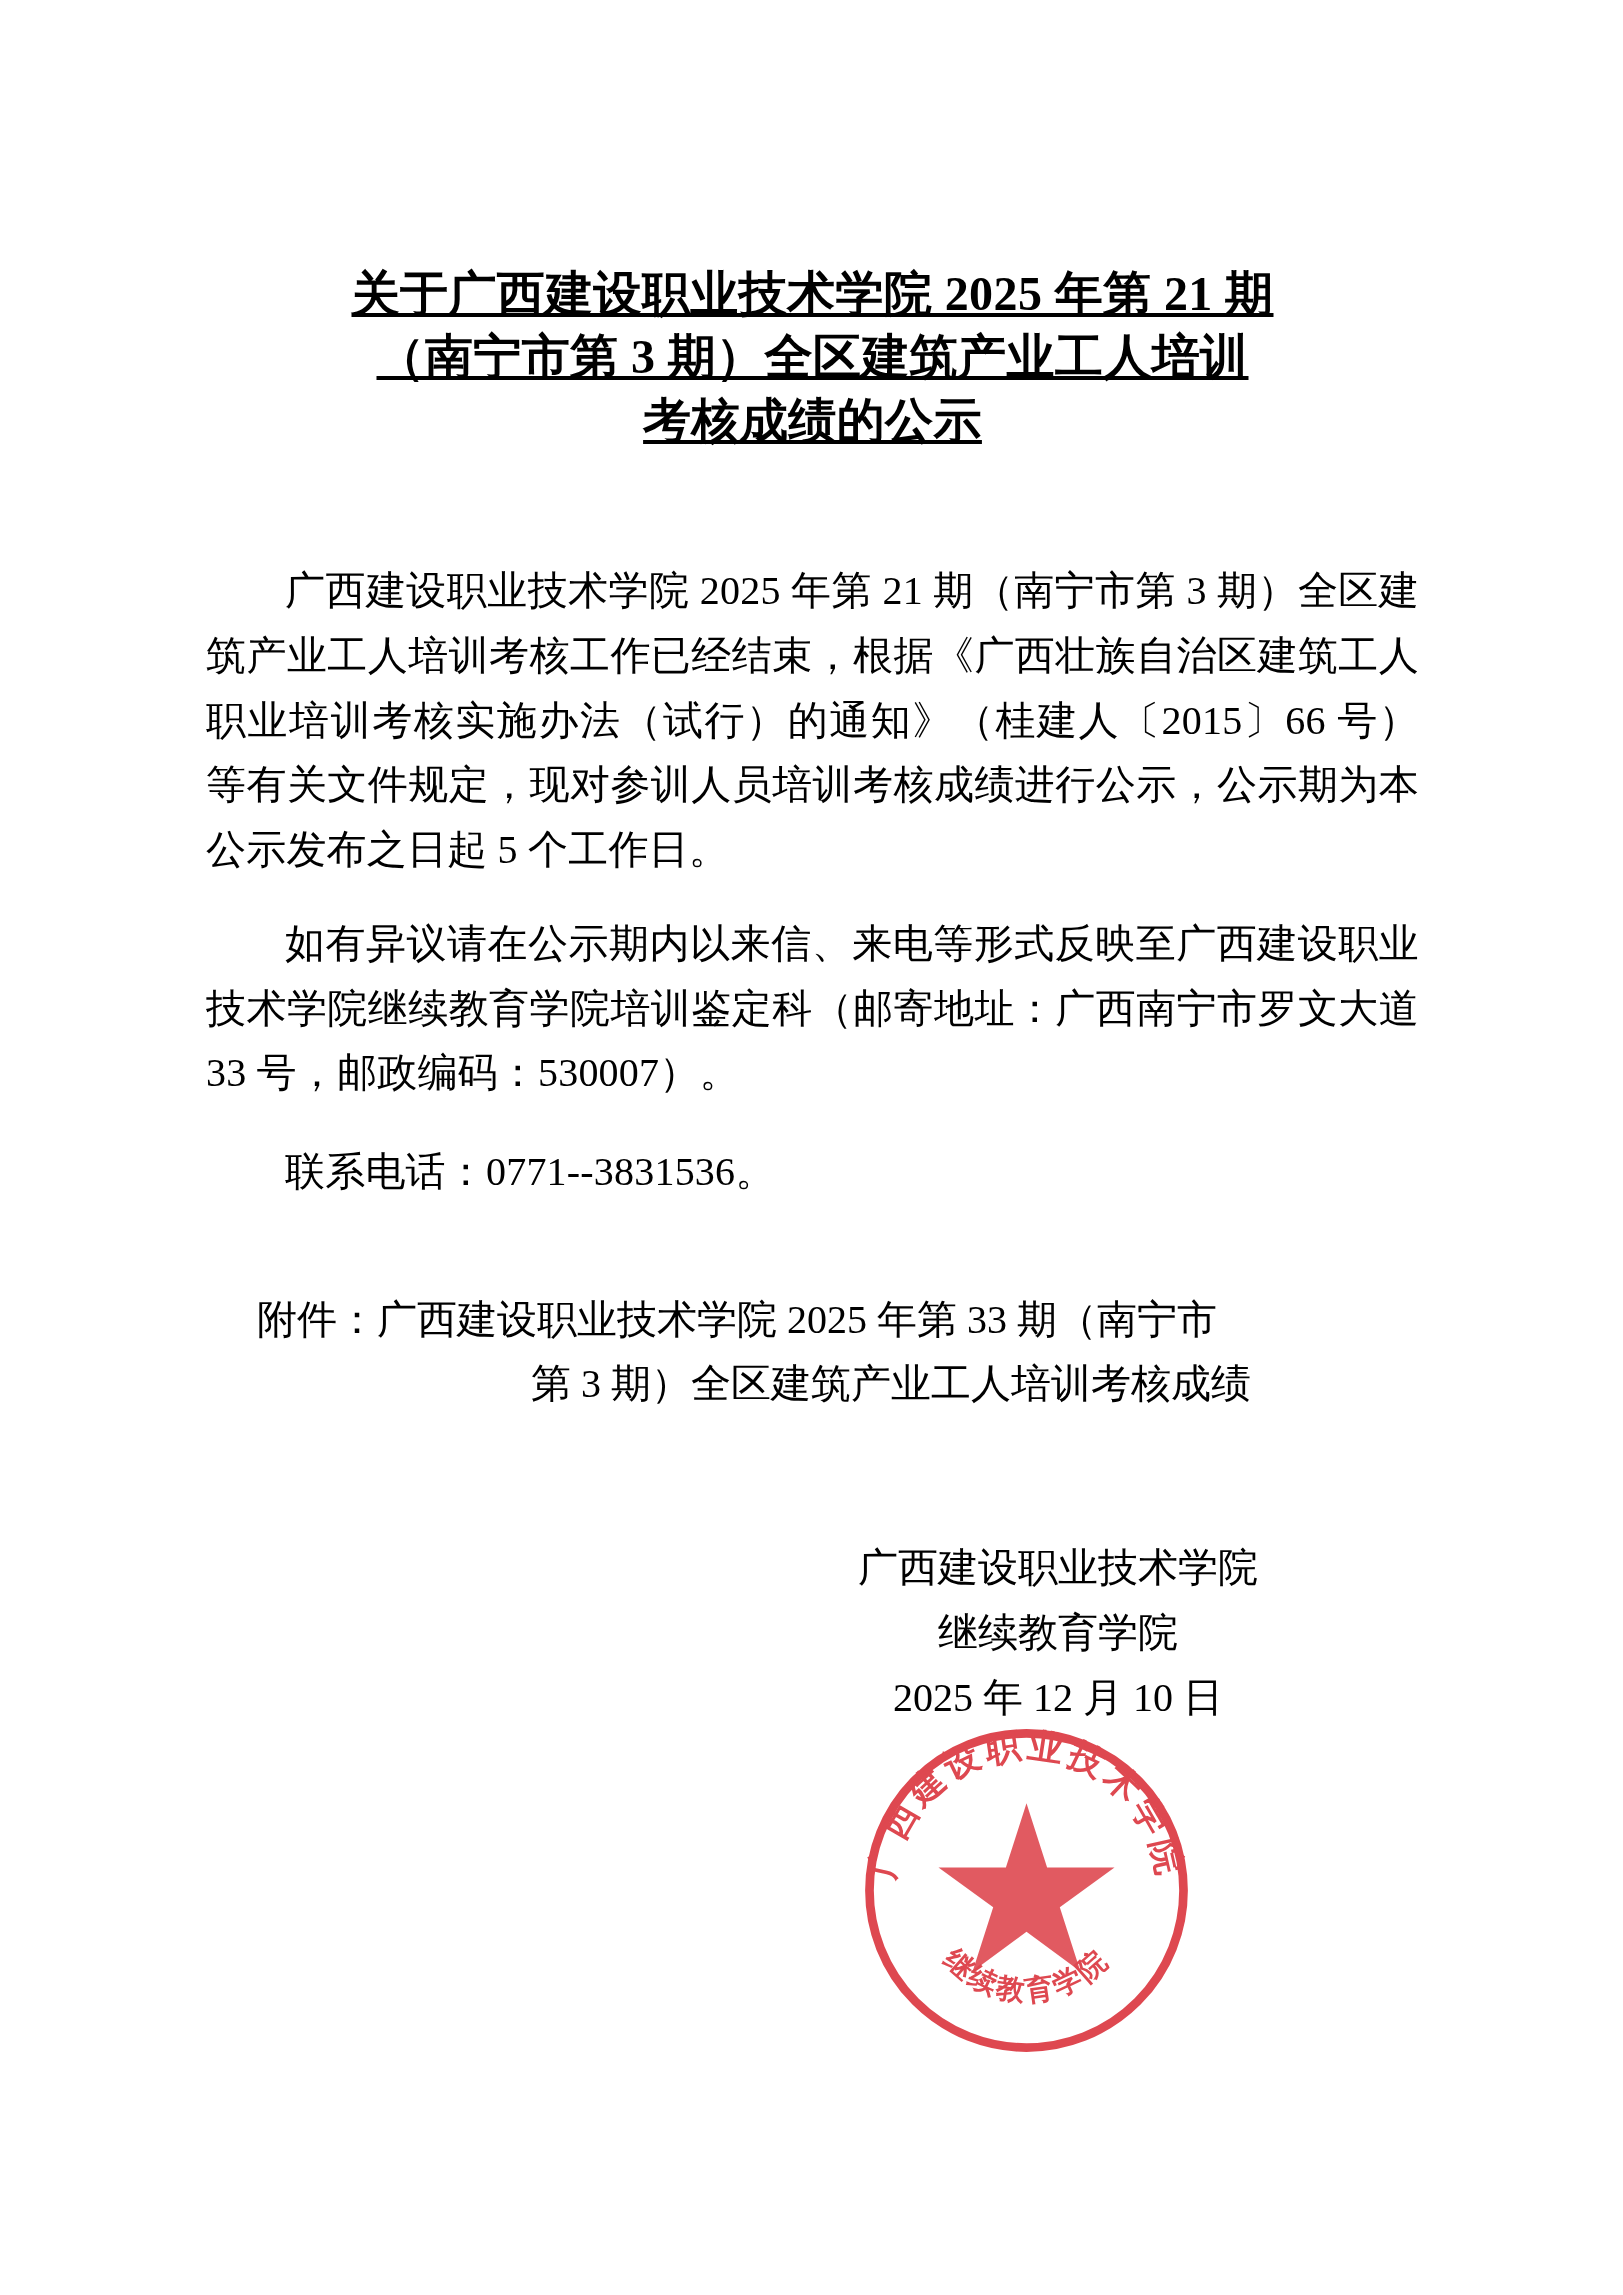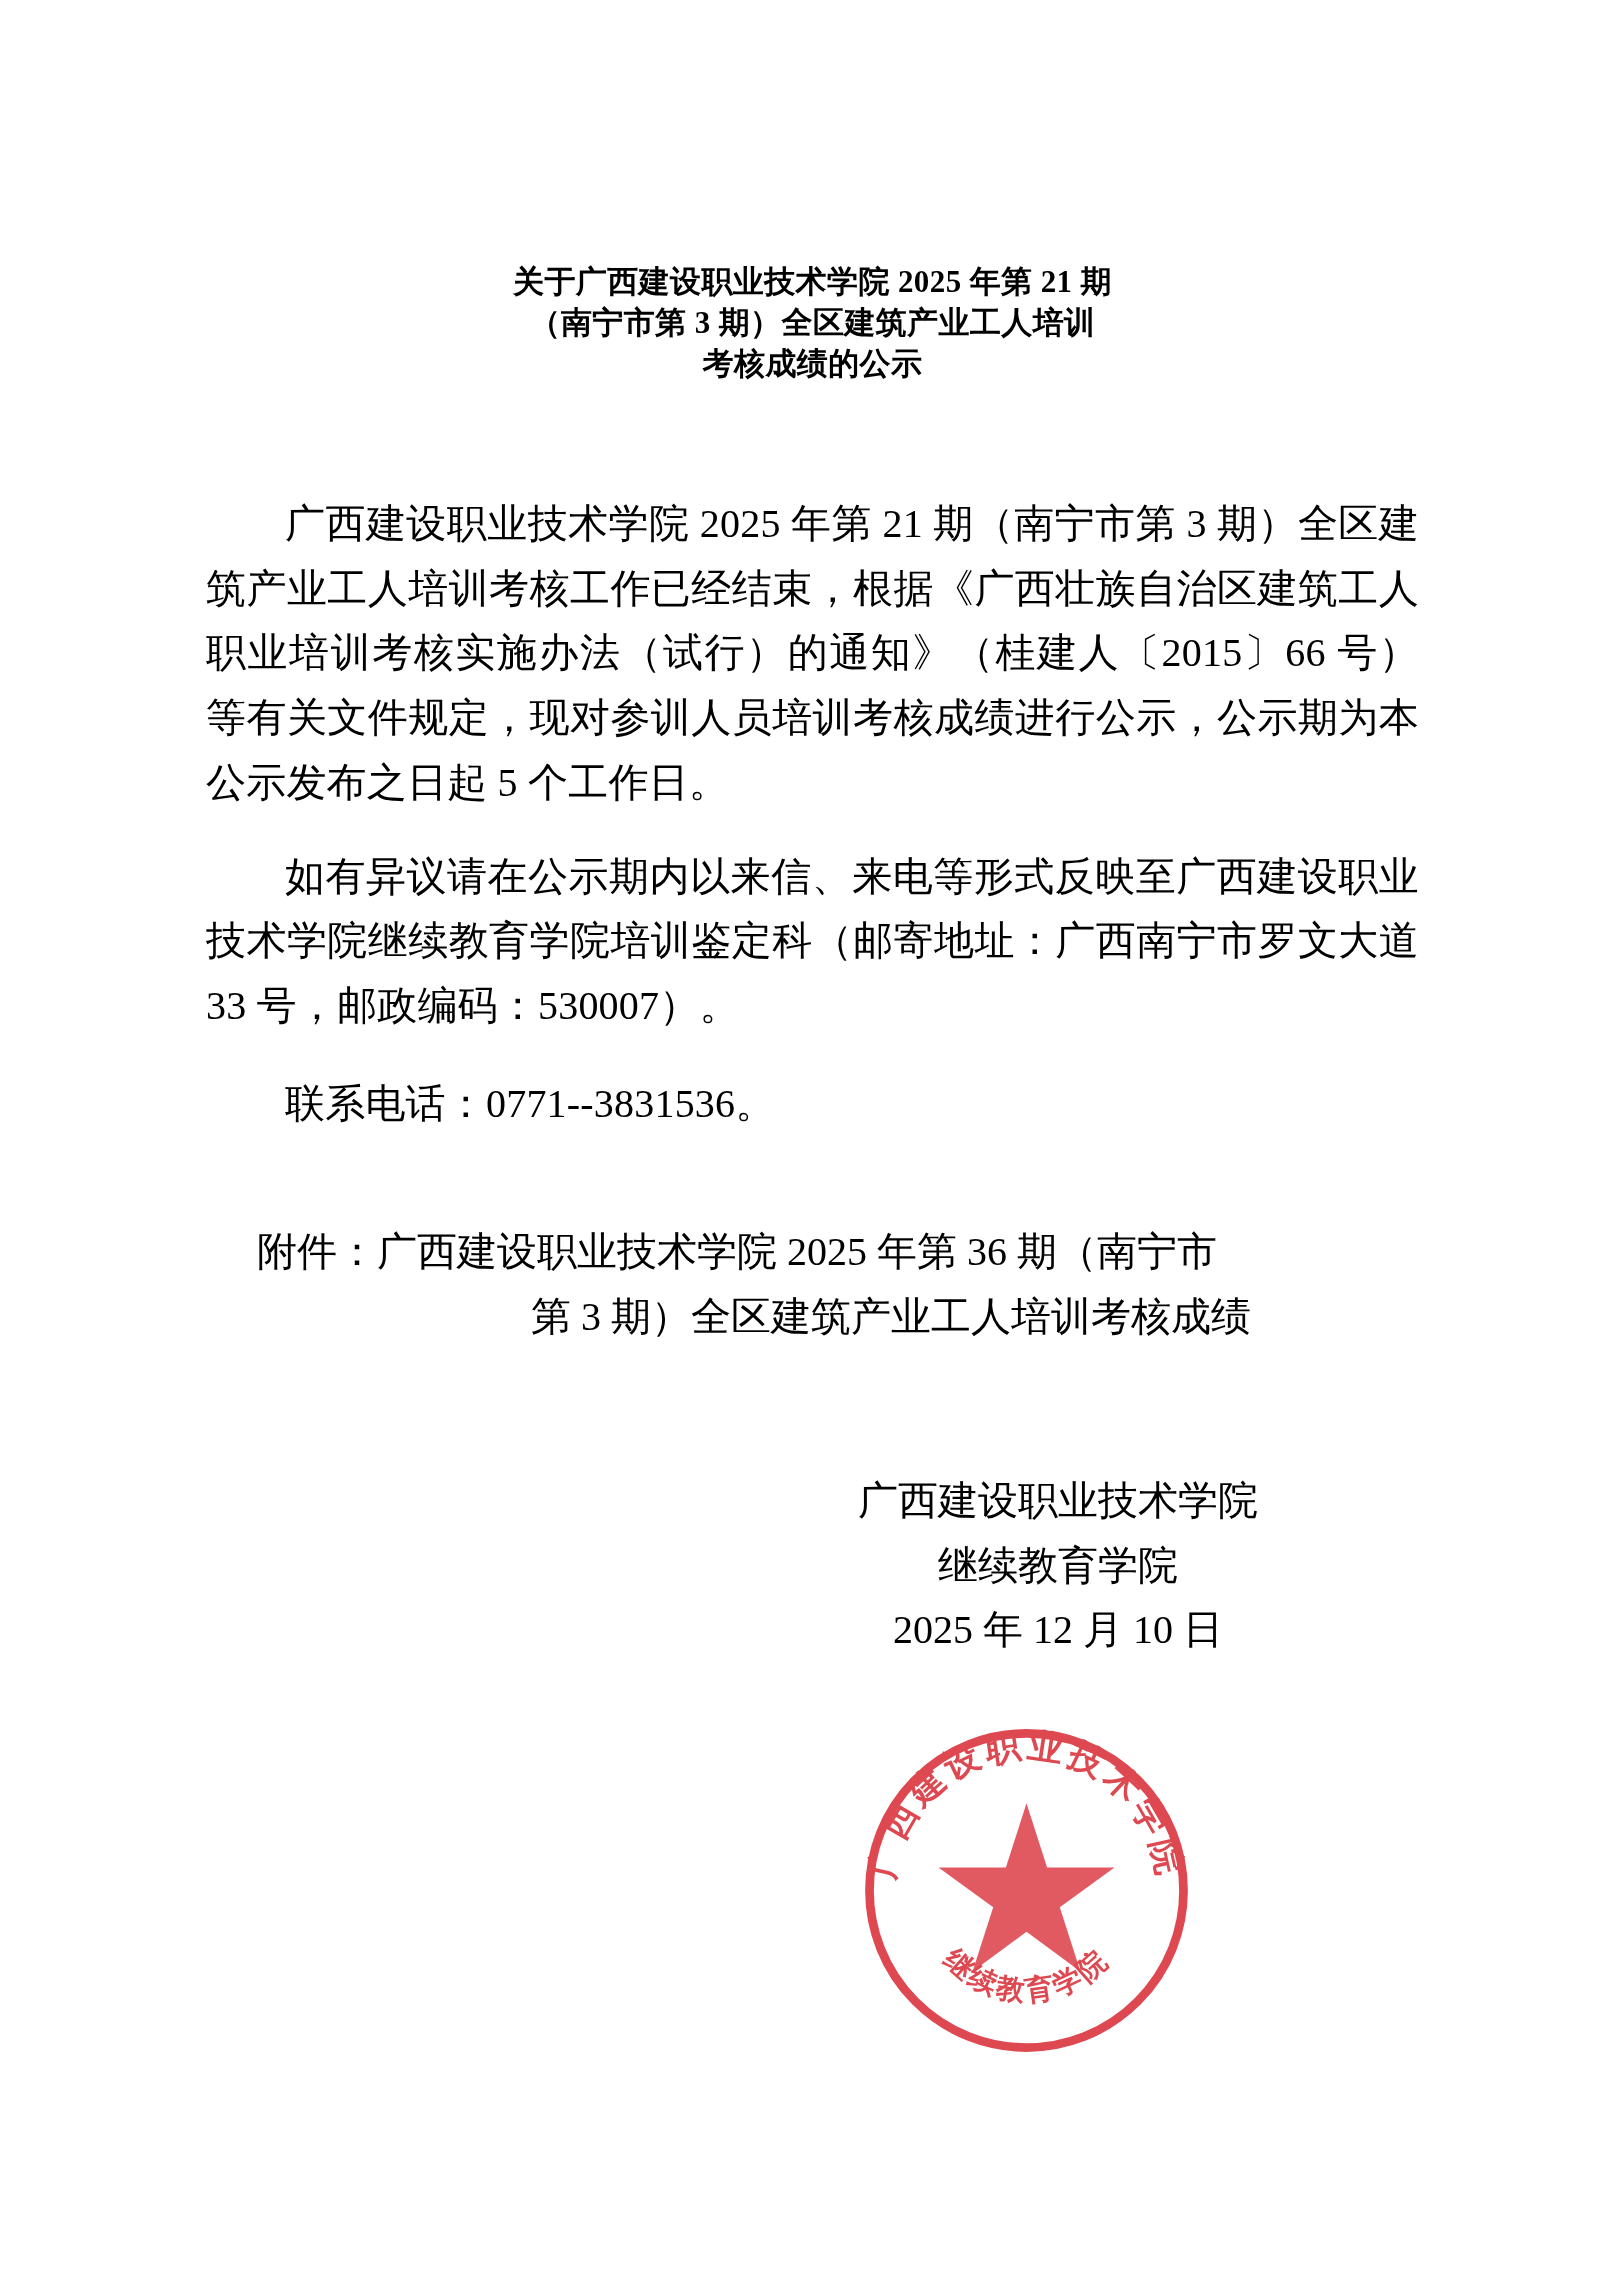--- a/index.html
+++ b/index.html
@@ -28,25 +28,26 @@
   .doc-body {
     position: absolute;
     left: 194px;
     top: 262px;
     width: 1237px;
   }
 
   .doc-title {
     text-align: center;
     font-weight: bold;
-    font-size: 31px;
+    font-size: 48px;
     line-height: 1.32;
     letter-spacing: 0.4px;
     margin: 0 0 0 0;
     padding: 0 32px;
+    text-decoration: underline;
   }
 
   .title-line { display: block; }
 
   .para {
     font-size: 40px;
     line-height: 1.62;
     text-align: justify;
     text-justify: inter-ideograph;
     margin: 12px;
@@ -114,21 +115,21 @@
     <p class="para indent2">如有异议请在公示期内以来信、来电等形式反映至广西建设职业技术学院继续教育学院培训鉴定科（邮寄地址：广西南宁市罗文大道 33 号，邮政编码：530007）。</p>
     <div class="gap-small"></div>
 
     <div class="gap-small"></div>
 
     <p class="para indent2">联系电话：0771--3831536。</p>
 
     <div class="gap-large"></div>
 
     <div class="attachment-block">
-      <div>附件：广西建设职业技术学院 2025 年第 36 期（南宁市</div>
+      <div>附件：广西建设职业技术学院 2025 年第 33 期（南宁市</div>
       <div class="attachment-line-2">第 3 期）全区建筑产业工人培训考核成绩</div>
     </div>
 
     <div class="signature-block">
       <span class="sig-line">广西建设职业技术学院</span>
       <span class="sig-line">继续教育学院</span>
       <span class="sig-line">2025 年 12 月 10 日</span>
     </div>
 
   </div>

